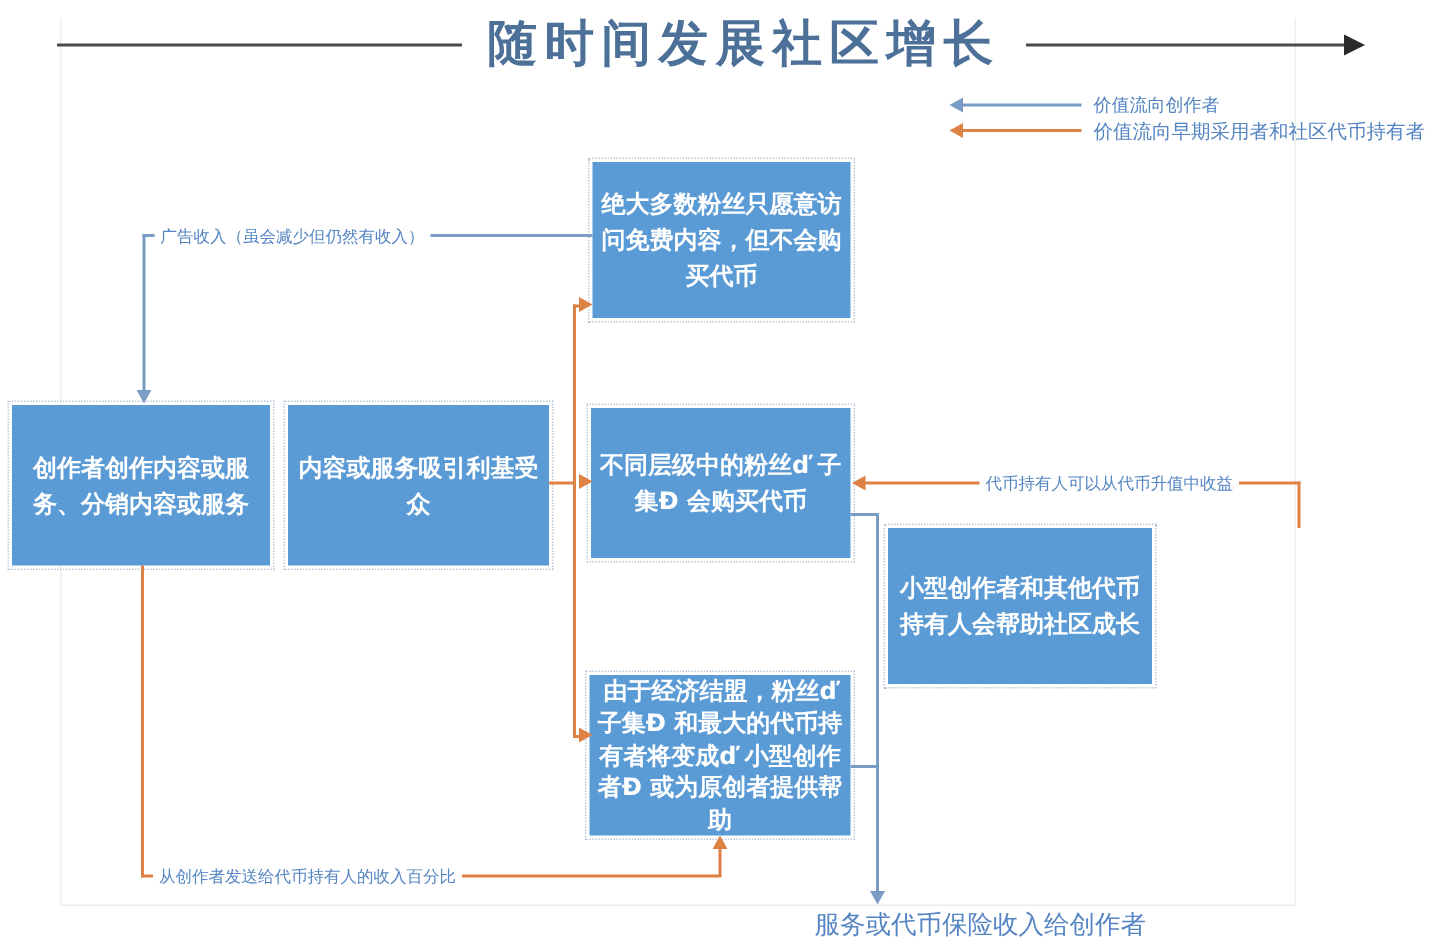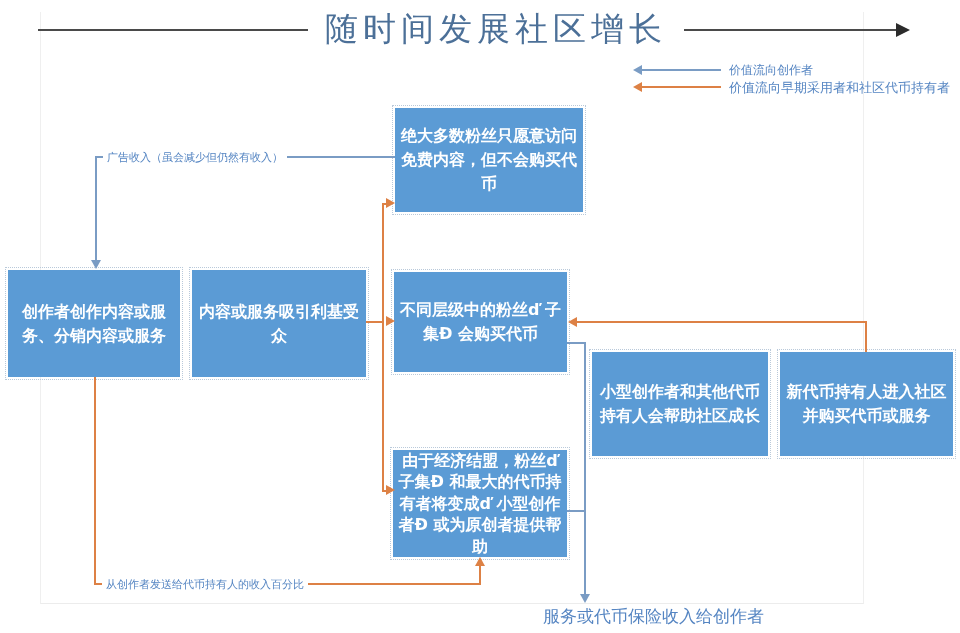--- a/index.html
+++ b/index.html
@@ -4,21 +4,21 @@
 <style>
   html,body { margin:0; padding:0; background:#ffffff; }
   body { font-family:"DejaVu Sans","Liberation Sans",sans-serif; }
   .canvas { position:relative; width:960px; height:633px; background:#ffffff; overflow:hidden; }
 
   .page-border { position:absolute; left:40px; top:12px; width:822px; height:591px;
     border-left:1px solid #efefef; border-right:1px solid #efefef; border-bottom:1px solid #ececec; }
 
   
   .title-text { position:absolute; left:305px; top:7px; width:382px; text-align:center;
-    font-size:33px; font-weight:normal; letter-spacing:5px; color:#4C7098; white-space:nowrap; }
+    font-size:33px; font-weight:bold; letter-spacing:5px; color:#4C7098; white-space:nowrap; }
   .tline { position:absolute; height:2px; background:#4a4a4a; }
 
   
   .hblue { position:absolute; height:2px; background:#7A9CC4; }
   .vblue { position:absolute; width:2px;  background:#7A9CC4; }
   .horan { position:absolute; height:2px; background:#DD8145; }
   .voran { position:absolute; width:2px;  background:#DD8145; }
 
   
   .arr { position:absolute; width:0; height:0; }
@@ -59,42 +59,42 @@
     <div class="hblue" style="left:641px; top:69px; width:80px;"></div>
     <div class="legend-lbl" style="left:729px; top:62px; font-size:12px;">价值流向创作者</div>
 
     <div class="arr left-oran" style="left:633px; top:82px;"></div>
     <div class="horan" style="left:641px; top:86px; width:80px;"></div>
     <div class="legend-lbl" style="left:729px; top:79px; font-size:13px;">价值流向早期采用者和社区代币持有者</div>
   </div>
 
   <div class="box" style="left:8px;   top:270px; width:172px; height:107px;">创作者创作内容或服务、分销内容或服务</div>
   <div class="box" style="left:192px; top:270px; width:174px; height:107px;text-align:center;">内容或服务吸引利基受众</div>
-  <div class="box" style="left:395px; top:108px; width:188px; height:104px;">绝大多数粉丝只愿意访问免费内容，但不会购买代币</div>
+  <div class="box" style="left:395px; top:108px; width:172px; height:104px;">绝大多数粉丝只愿意访问免费内容，但不会购买代币</div>
   <div class="box" style="left:394px; top:272px; width:173px; height:100px;">不同层级中的粉丝ď 子集Đ 会购买代币</div>
   <div class="box tight" style="left:393px; top:450px; width:174px; height:107px;">由于经济结盟，粉丝ď 子集Đ 和最大的代币持有者将变成ď 小型创作者Đ 或为原创者提供帮助</div>
   <div class="box" style="left:592px; top:352px; width:176px; height:104px;">小型创作者和其他代币持有人会帮助社区成长</div>
-  <div class="box" style="left:780px; top:352px; width:173px; height:104px;">新代币持有人进入社区并购买代币或服务</div>
 
   <div class="hblue" style="left:95px; top:156px; width:300px;"></div>
   <div class="vblue" style="left:95px; top:156px; height:106px;"></div>
   <div class="arr down-blue" style="left:91px; top:260px;"></div>
   <div class="lbl" style="left:103px; top:150px;">广告收入（虽会减少但仍然有收入）</div>
 
   <div class="horan" style="left:366px; top:321px; width:18px;"></div>
   <div class="voran" style="left:382px; top:203px; height:288px;"></div>
   <div class="horan" style="left:382px; top:203px; width:7px;"></div>
   <div class="arr right-oran" style="left:386px; top:198px;"></div>
   <div class="arr right-oran" style="left:386px; top:316px;"></div>
   <div class="horan" style="left:382px; top:490px; width:7px;"></div>
   <div class="arr right-oran" style="left:386px; top:485px;"></div>
 
   <div class="voran" style="left:865px; top:321px; height:31px;"></div>
   <div class="horan" style="left:576px; top:321px; width:291px;"></div>
   <div class="arr left-oran" style="left:568px; top:317px;"></div>
+  <div class="lbl" style="left:653px; top:315px;">代币持有人可以从代币升值中收益</div>
 
   <div class="voran" style="left:94px; top:377px; height:208px;"></div>
   <div class="horan" style="left:94px; top:583px; width:387px;"></div>
   <div class="voran" style="left:479px; top:564px; height:20px;"></div>
   <div class="arr up-oran" style="left:475px; top:557px;"></div>
   <div class="lbl" style="left:102px; top:577px;">从创作者发送给代币持有人的收入百分比</div>
 
   <div class="hblue" style="left:567px; top:342px; width:18px;"></div>
   <div class="hblue" style="left:567px; top:510px; width:18px;"></div>
   <div class="vblue" style="left:584px; top:342px; height:254px;"></div>

